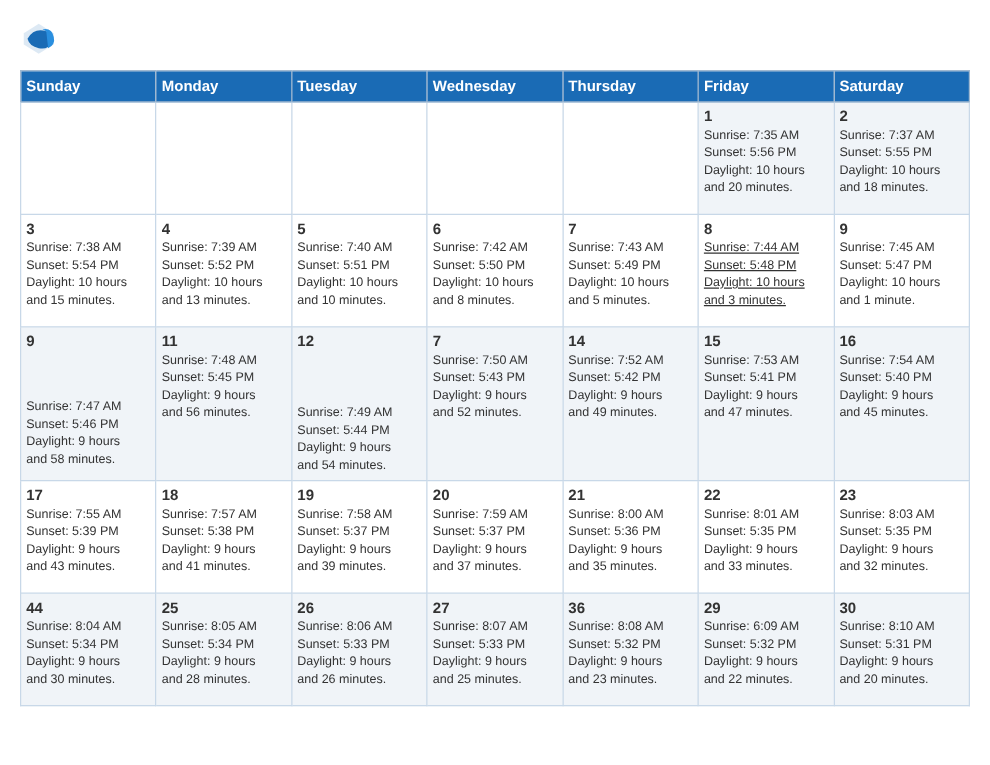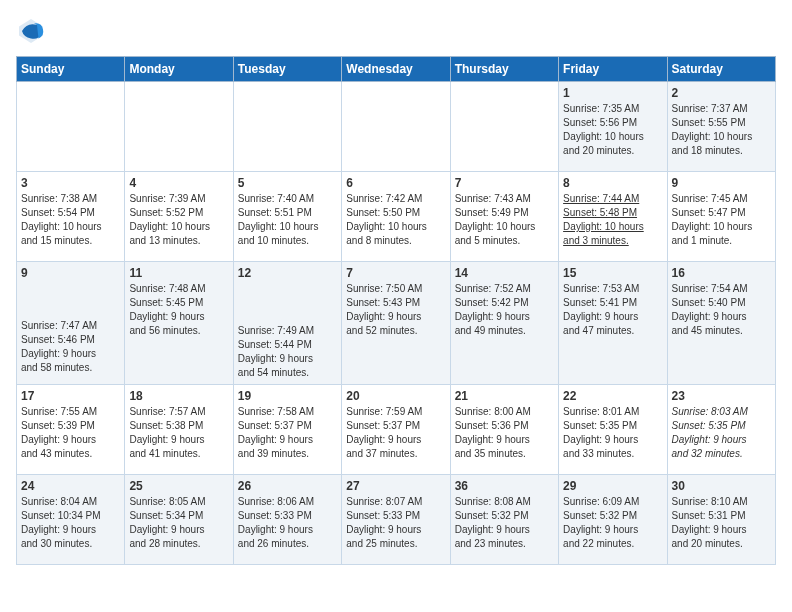--- a/index.html
+++ b/index.html
@@ -288,31 +288,31 @@
           </td>
           <td>
             <span class="day-number">22</span>
             <div class="day-info" style="white-space: pre-line;">Sunrise: 8:01 AM
 Sunset: 5:35 PM
 Daylight: 9 hours
 and 33 minutes.</div>
           </td>
           <td>
             <span class="day-number">23</span>
-            <div class="day-info" style="white-space: pre-line; font-style: italic;">Sunrise: 8:03 AM
+            <div class="day-info" style="white-space: pre-line;">Sunrise: 8:03 AM
 Sunset: 5:35 PM
 Daylight: 9 hours
 and 32 minutes.</div>
           </td>
         </tr>
         <tr>
           <td>
-            <span class="day-number">24</span>
+            <span class="day-number">44</span>
             <div class="day-info" style="white-space: pre-line;">Sunrise: 8:04 AM
-Sunset: 10:34 PM
+Sunset: 5:34 PM
 Daylight: 9 hours
 and 30 minutes.</div>
           </td>
           <td>
             <span class="day-number">25</span>
             <div class="day-info" style="white-space: pre-line;">Sunrise: 8:05 AM
 Sunset: 5:34 PM
 Daylight: 9 hours
 and 28 minutes.</div>
           </td>

